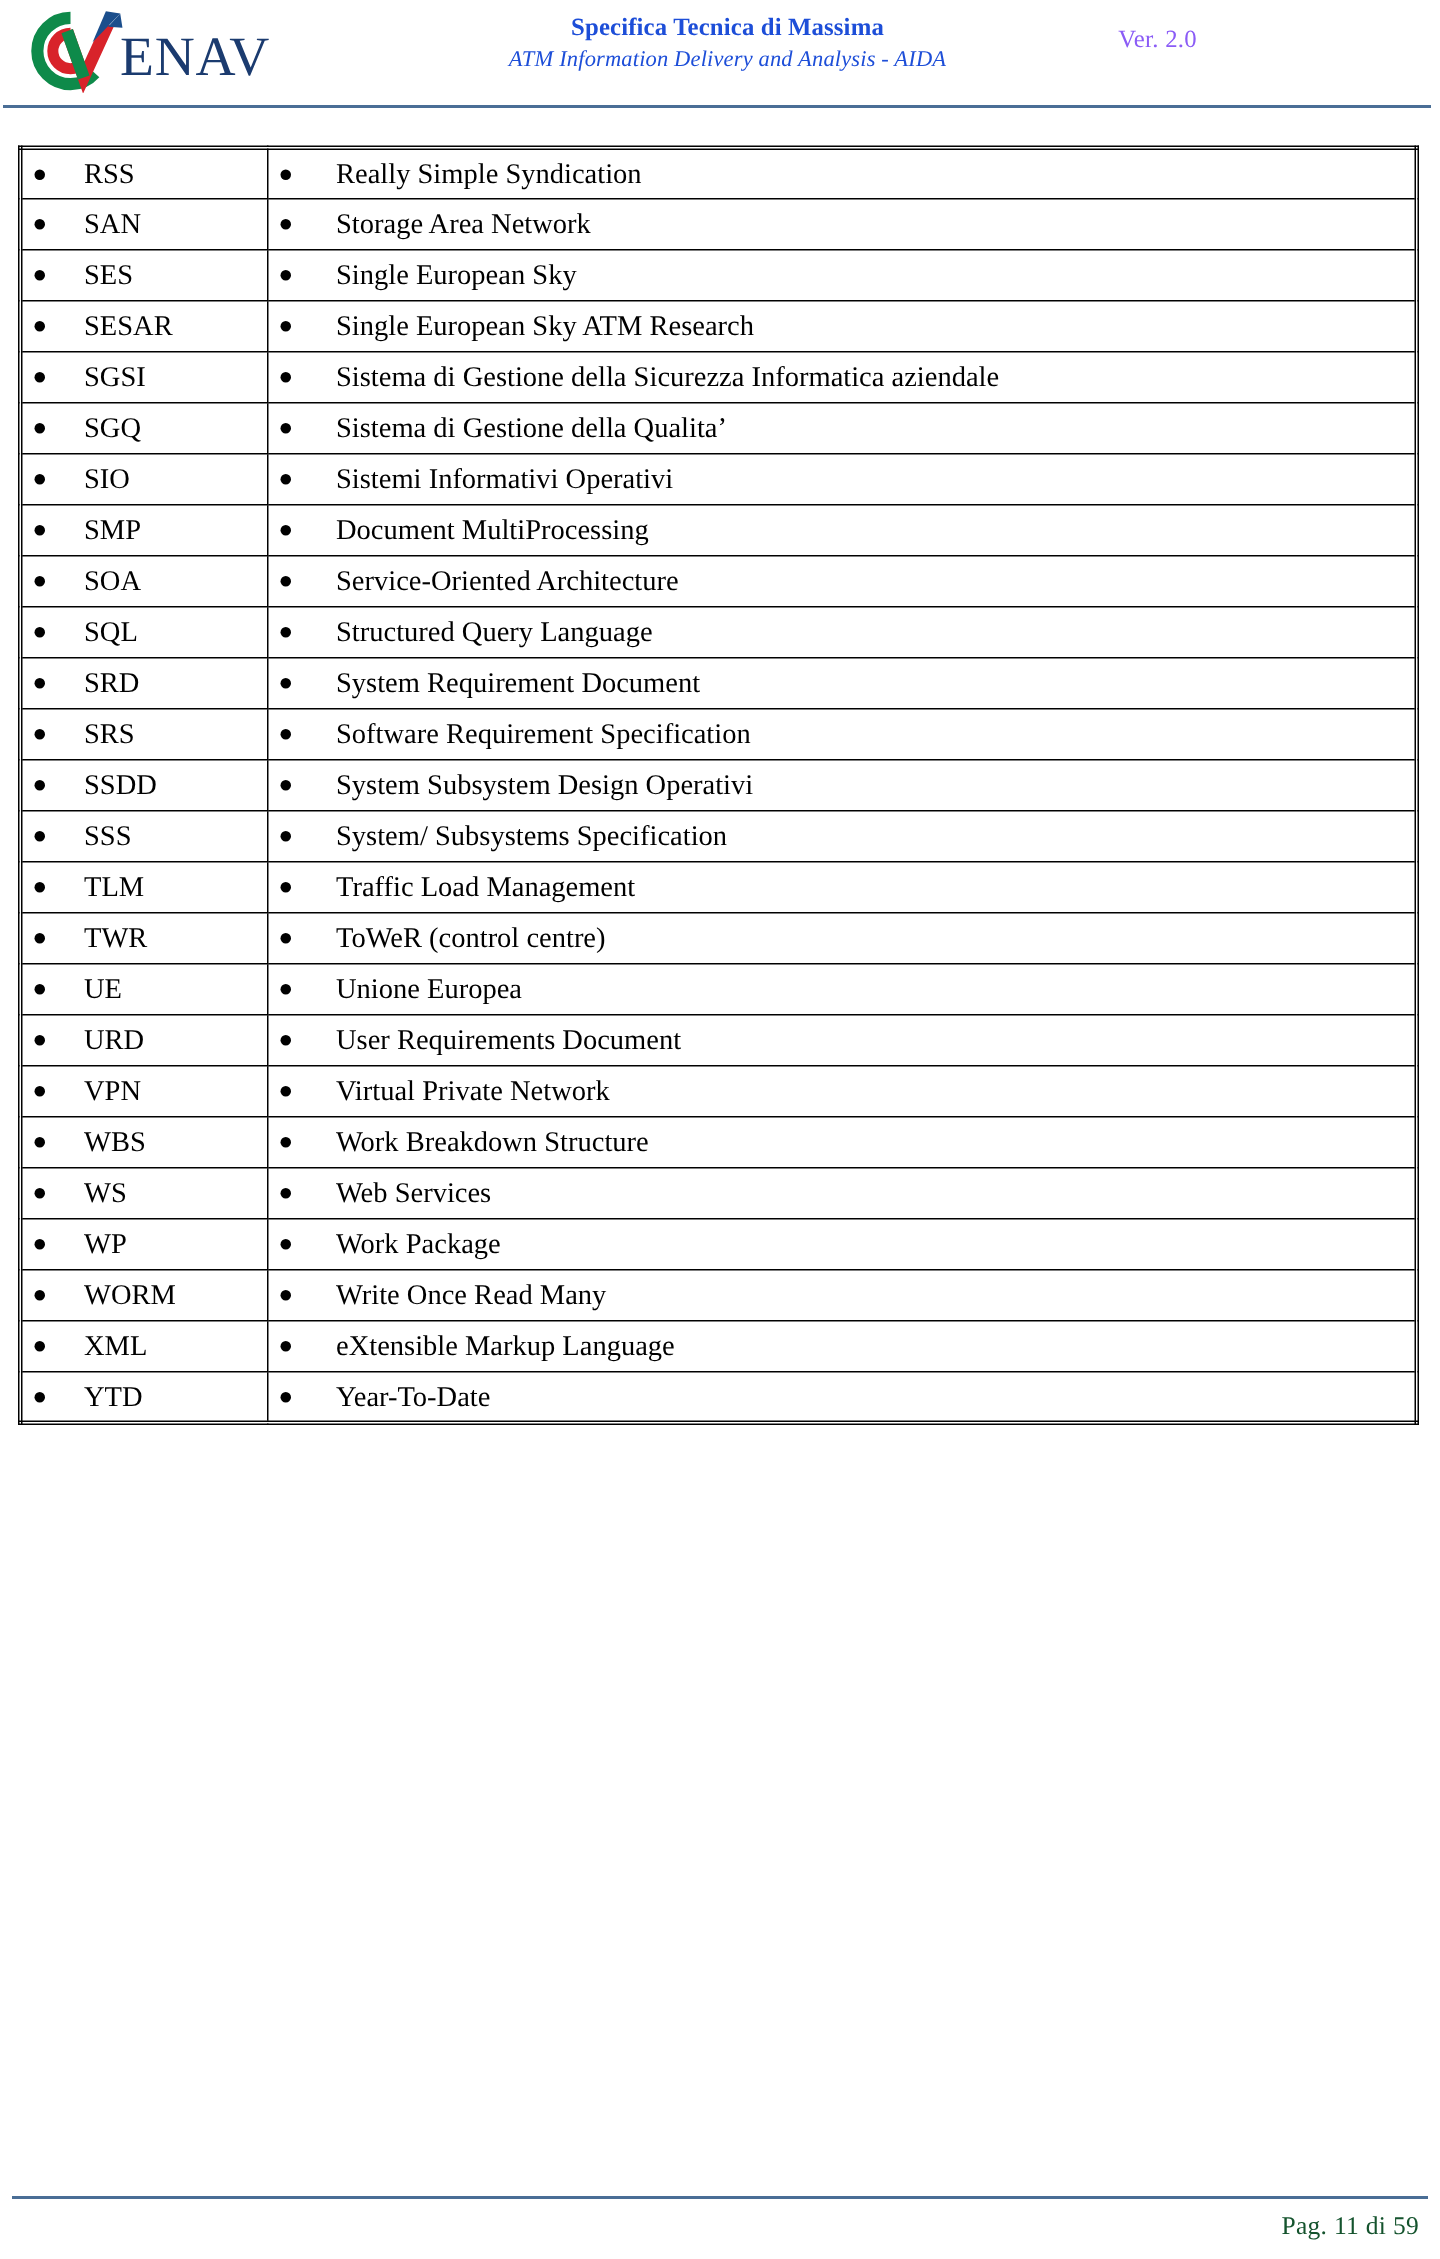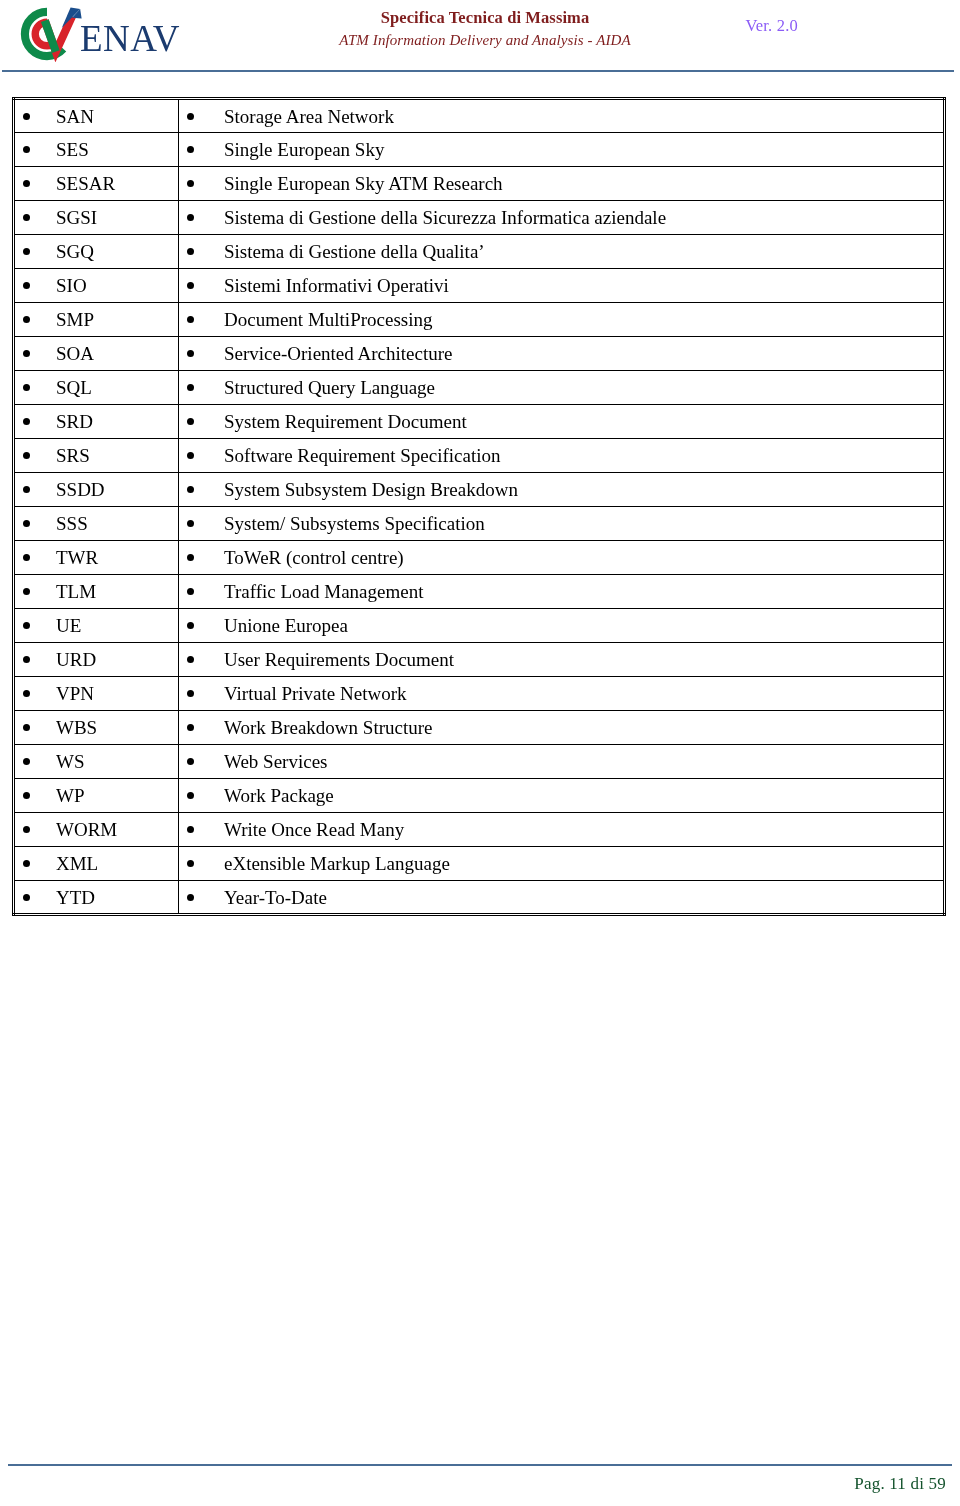--- a/index.html
+++ b/index.html
@@ -40,21 +40,21 @@
     margin-left: -6px;
     line-height: 1;
     padding-top: 8px;
   }
   .header-center {
     position: absolute;
     left: 250px;
     top: 6px;
     width: 470px;
     text-align: center;
-    color: #7f1d1d;
+    color: #1d4ed8;
   }
   .header-title {
     font-size: 16.5px;
     font-weight: bold;
     line-height: 1.45;
     letter-spacing: 0.1px;
   }
   .header-subtitle {
     font-size: 15px;
     font-style: italic;
@@ -185,20 +185,34 @@
   <div class="header-rule"></div>
 </div>
 
 <div class="glossary-wrap">
   <table class="glossary">
     <tbody id="glossary-body">
         <tr>
           <td class="col-acronym">
             <div class="cell-inner">
               <span class="bullet"></span>
+              <span class="acronym-text">RSS</span>
+            </div>
+          </td>
+          <td class="col-meaning">
+            <div class="cell-inner">
+              <span class="bullet"></span>
+              <span class="meaning-text">Really Simple Syndication</span>
+            </div>
+          </td>
+        </tr>
+        <tr>
+          <td class="col-acronym">
+            <div class="cell-inner">
+              <span class="bullet"></span>
               <span class="acronym-text">SAN</span>
             </div>
           </td>
           <td class="col-meaning">
             <div class="cell-inner">
               <span class="bullet"></span>
               <span class="meaning-text">Storage Area Network</span>
             </div>
           </td>
         </tr>
@@ -345,21 +359,21 @@
         <tr>
           <td class="col-acronym">
             <div class="cell-inner">
               <span class="bullet"></span>
               <span class="acronym-text">SSDD</span>
             </div>
           </td>
           <td class="col-meaning">
             <div class="cell-inner">
               <span class="bullet"></span>
-              <span class="meaning-text">System Subsystem Design Breakdown</span>
+              <span class="meaning-text">System Subsystem Design Operativi</span>
             </div>
           </td>
         </tr>
         <tr>
           <td class="col-acronym">
             <div class="cell-inner">
               <span class="bullet"></span>
               <span class="acronym-text">SSS</span>
             </div>
           </td>
@@ -367,41 +381,41 @@
             <div class="cell-inner">
               <span class="bullet"></span>
               <span class="meaning-text">System/ Subsystems Specification</span>
             </div>
           </td>
         </tr>
         <tr>
           <td class="col-acronym">
             <div class="cell-inner">
               <span class="bullet"></span>
+              <span class="acronym-text">TLM</span>
+            </div>
+          </td>
+          <td class="col-meaning">
+            <div class="cell-inner">
+              <span class="bullet"></span>
+              <span class="meaning-text">Traffic Load Management</span>
+            </div>
+          </td>
+        </tr>
+        <tr>
+          <td class="col-acronym">
+            <div class="cell-inner">
+              <span class="bullet"></span>
               <span class="acronym-text">TWR</span>
             </div>
           </td>
           <td class="col-meaning">
             <div class="cell-inner">
               <span class="bullet"></span>
               <span class="meaning-text">ToWeR (control centre)</span>
-            </div>
-          </td>
-        </tr>
-        <tr>
-          <td class="col-acronym">
-            <div class="cell-inner">
-              <span class="bullet"></span>
-              <span class="acronym-text">TLM</span>
-            </div>
-          </td>
-          <td class="col-meaning">
-            <div class="cell-inner">
-              <span class="bullet"></span>
-              <span class="meaning-text">Traffic Load Management</span>
             </div>
           </td>
         </tr>
         <tr>
           <td class="col-acronym">
             <div class="cell-inner">
               <span class="bullet"></span>
               <span class="acronym-text">UE</span>
             </div>
           </td>

